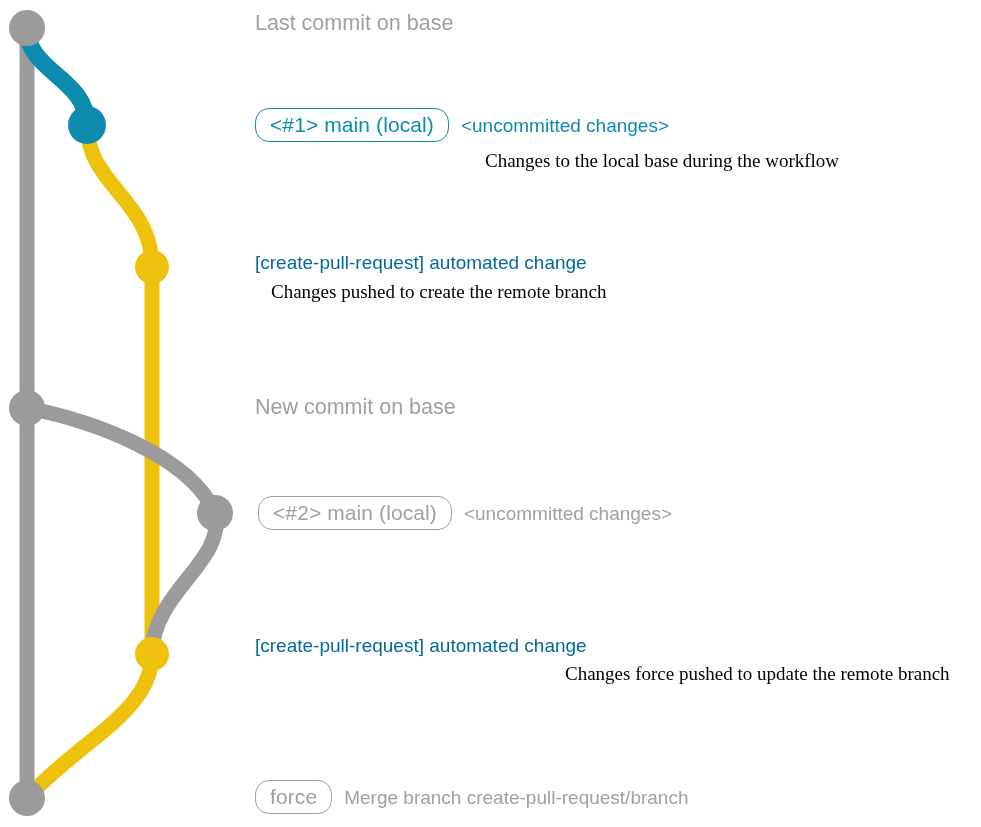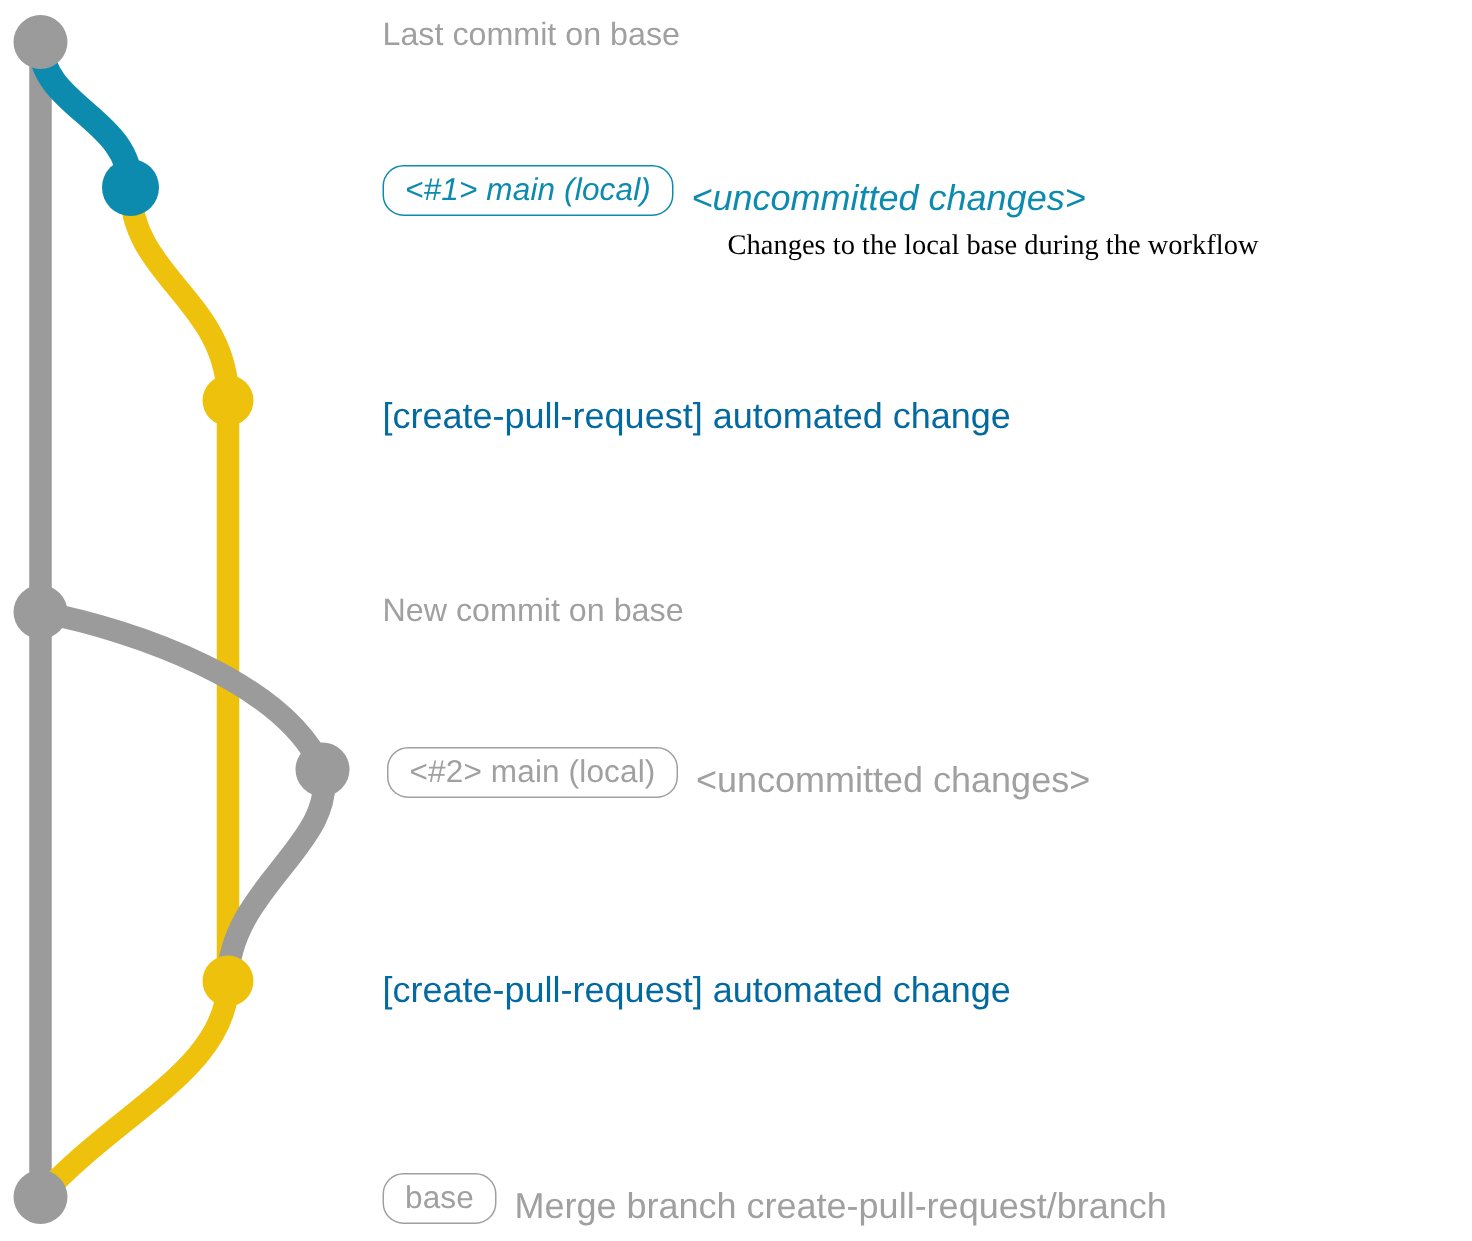--- a/index.html
+++ b/index.html
@@ -53,42 +53,41 @@
     border-radius: 14px;
     padding: 5px 14px 6px 14px;
     font-size: 21px;
     line-height: 1;
     letter-spacing: 0.1px;
     background: #ffffff;
   }
 
   
   .subject {
-    font-size: 24px;
+    font-size: 19px;
     line-height: 1;
     white-space: nowrap;
-    margin-top: 13px;
   }
   .subject-plain {
     font-size: 21.5px;
     line-height: 1;
     white-space: nowrap;
   }
 
   
   .desc {
     font-family: Liberation Serif, serif;
     font-size: 19px;
     color: #000000;
     white-space: nowrap;
     line-height: 1;
   }
 
   
-  .c-blue   { color: #0d8bae; font-style: italic; }
+  .c-blue   { color: #0d8bae; }
   .c-yellow { color: #0369a1; }
   .c-gray   { color: #a0a0a0; }
 </style>
 </head>
 <body>
 
 <div id="canvas">
 
   <svg id="graph" viewBox="0 0 981 827" width="981" height="827" xmlns="http://www.w3.org/2000/svg">
 
@@ -129,20 +128,21 @@
         </div>
         <div class="desc" style="margin-left:230px;">Changes to the local base during the workflow</div>
       </div>
     </div>
 
     <div class="row" style="left:255px; top:253px;">
       <div style="display:flex; flex-direction:column; gap:10px;">
         <div class="row-line">
           <span class="subject c-yellow">[create-pull-request] automated change</span>
         </div>
+        <div class="desc" style="margin-left:16px;">Changes pushed to create the remote branch</div>
       </div>
     </div>
 
     <div class="row" style="left:255px; top:397px;">
       <div class="row-line">
         <span class="subject-plain c-gray">New commit on base</span>
       </div>
     </div>
 
     <div class="row" style="left:258px; top:496px;">
@@ -152,24 +152,25 @@
           <span class="subject c-gray">&lt;uncommitted changes&gt;</span>
         </div>
       </div>
     </div>
 
     <div class="row" style="left:255px; top:636px;">
       <div style="display:flex; flex-direction:column; gap:9px;">
         <div class="row-line">
           <span class="subject c-yellow">[create-pull-request] automated change</span>
         </div>
+        <div class="desc" style="margin-left:310px;">Changes force pushed to update the remote branch</div>
       </div>
     </div>
 
     <div class="row" style="left:255px; top:780px;">
       <div class="row-line">
-        <span class="pill c-gray">base</span>
+        <span class="pill c-gray">force</span>
         <span class="subject c-gray">Merge branch create-pull-request/branch</span>
       </div>
     </div>
 
   </div>
 </div>
 
 </body></html>

